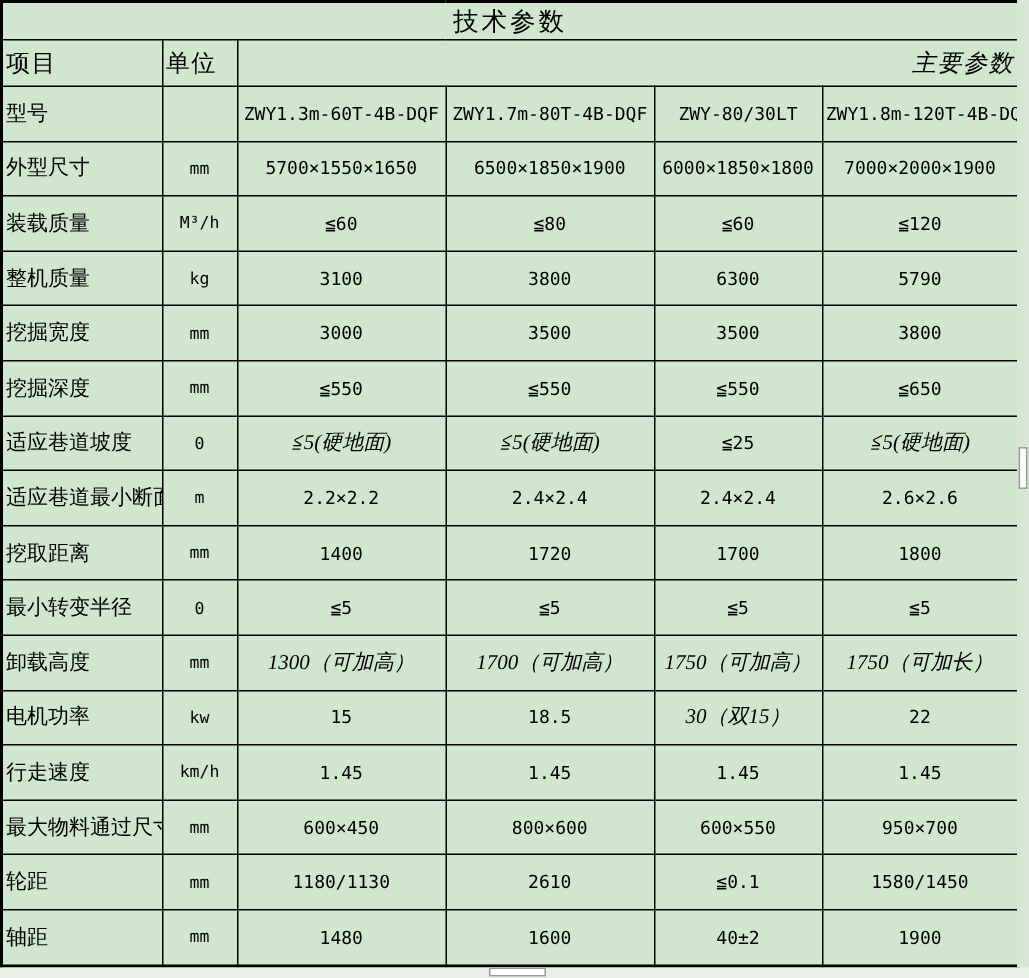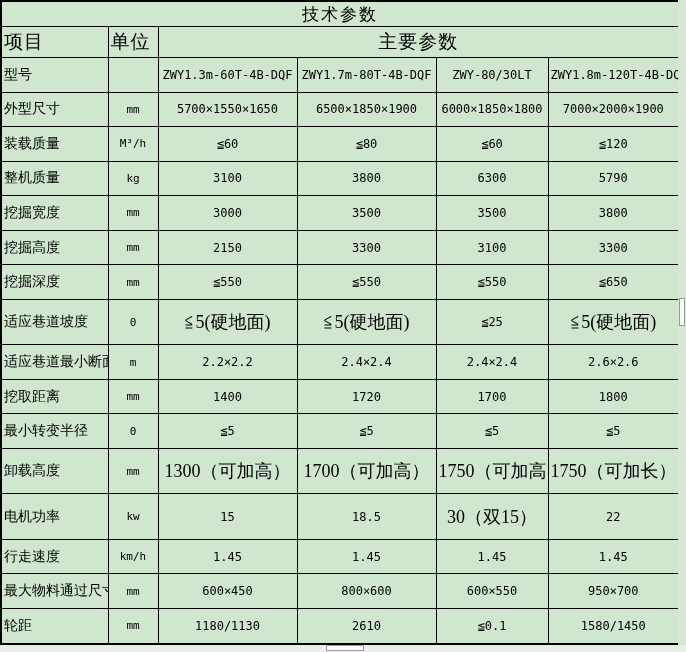--- a/index.html
+++ b/index.html
@@ -31,42 +31,42 @@
   table.spec-table { border: 2px solid #000000; }
   tr.title-row th {
     height: 24px;
     font-size: 17px;
     font-weight: normal;
     text-align: center;
     letter-spacing: 2px;
   }
   tr.header-row { height: 31px; }
   tr.header-row th {
-    font-size: 19px;
+    font-size: 16px;
     font-weight: normal;
     text-align: left;
     letter-spacing: 1px;
   }
-  tr.header-row th.main-span { text-align: center; }
+  tr.header-row th.main-span { text-align: right; font-style: italic; }
   td.lbl, th.lbl {
     font-size: 14px;
     font-weight: normal;
     text-align: left;
   }
   td.unit {
     font-family: "DejaVu Sans Mono", monospace;
     font-size: 11px;
     text-align: center;
   }
   td.val {
     font-size: 12px;
     text-align: center;
     font-family: "DejaVu Sans Mono", monospace;
   }
-  td.val.cjk { font-family: "Liberation Serif", "DejaVu Serif", serif; font-size: 18px; }
+  td.val.cjk { font-family: "Liberation Serif", "DejaVu Serif", serif; font-size: 14px; font-style: italic; }
   .vscroll {
     position: absolute; right: 0; top: 0;
     width: 8px; height: 645px;
     background: #d7e6d5;
   }
   .vthumb {
     position: absolute; left: 1px; top: 298px;
     width: 6px; height: 28px;
     background: #fafafa;
     border: 1px solid #9a9a9a;
@@ -143,28 +143,20 @@
         </tr>
         <tr>
           <td class="lbl">挖掘宽度</td>
           <td class="unit">mm</td>
           <td class="val">3000</td>
           <td class="val">3500</td>
           <td class="val">3500</td>
           <td class="val">3800</td>
         </tr>
         <tr>
-          <td class="lbl">挖掘高度</td>
-          <td class="unit">mm</td>
-          <td class="val">2150</td>
-          <td class="val">3300</td>
-          <td class="val">3100</td>
-          <td class="val">3300</td>
-        </tr>
-        <tr>
           <td class="lbl">挖掘深度</td>
           <td class="unit">mm</td>
           <td class="val">≦550</td>
           <td class="val">≦550</td>
           <td class="val">≦550</td>
           <td class="val">≦650</td>
         </tr>
         <tr>
           <td class="lbl">适应巷道坡度</td>
           <td class="unit">0</td>
@@ -229,20 +221,28 @@
           <td class="val">600×550</td>
           <td class="val">950×700</td>
         </tr>
         <tr>
           <td class="lbl">轮距</td>
           <td class="unit">mm</td>
           <td class="val">1180/1130</td>
           <td class="val">2610</td>
           <td class="val">≦0.1</td>
           <td class="val">1580/1450</td>
+        </tr>
+        <tr>
+          <td class="lbl">轴距</td>
+          <td class="unit">mm</td>
+          <td class="val">1480</td>
+          <td class="val">1600</td>
+          <td class="val">40±2</td>
+          <td class="val">1900</td>
         </tr>
       </tbody>
   </table>
 
   <div class="vscroll">
     <div class="vthumb"></div>
   </div>
   <div class="hscroll">
     <div class="hthumb"></div>
   </div>

